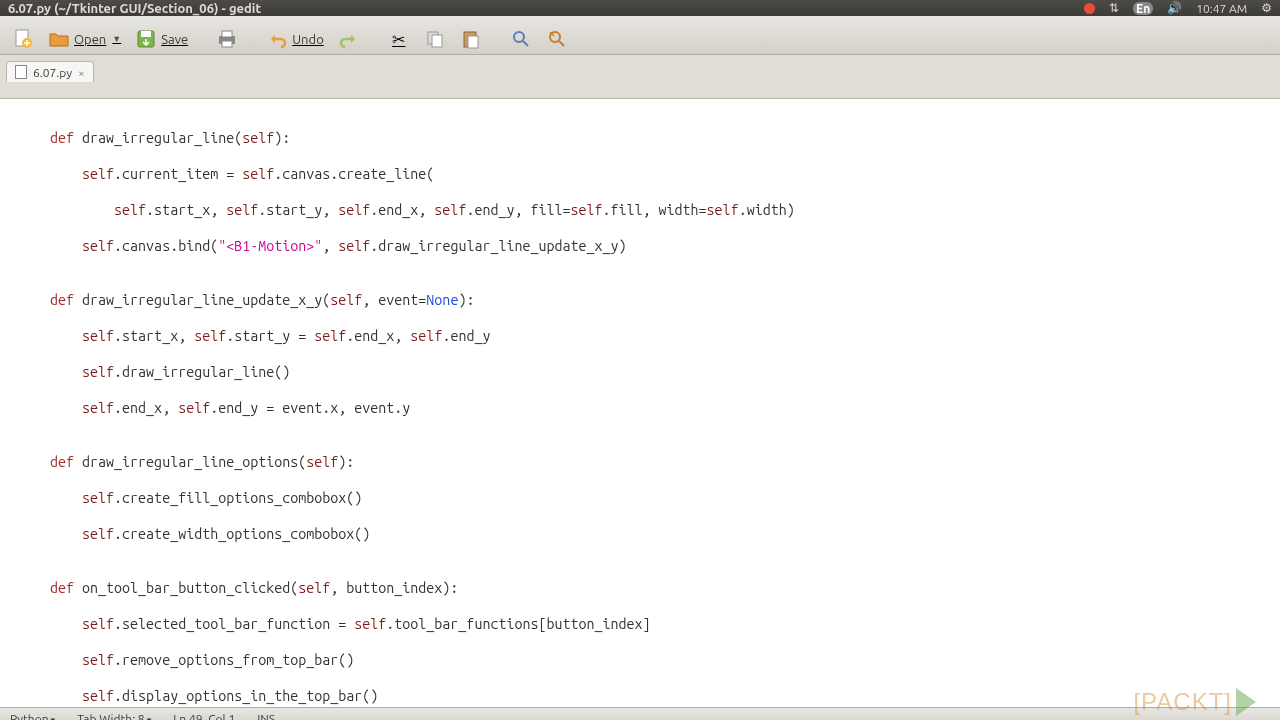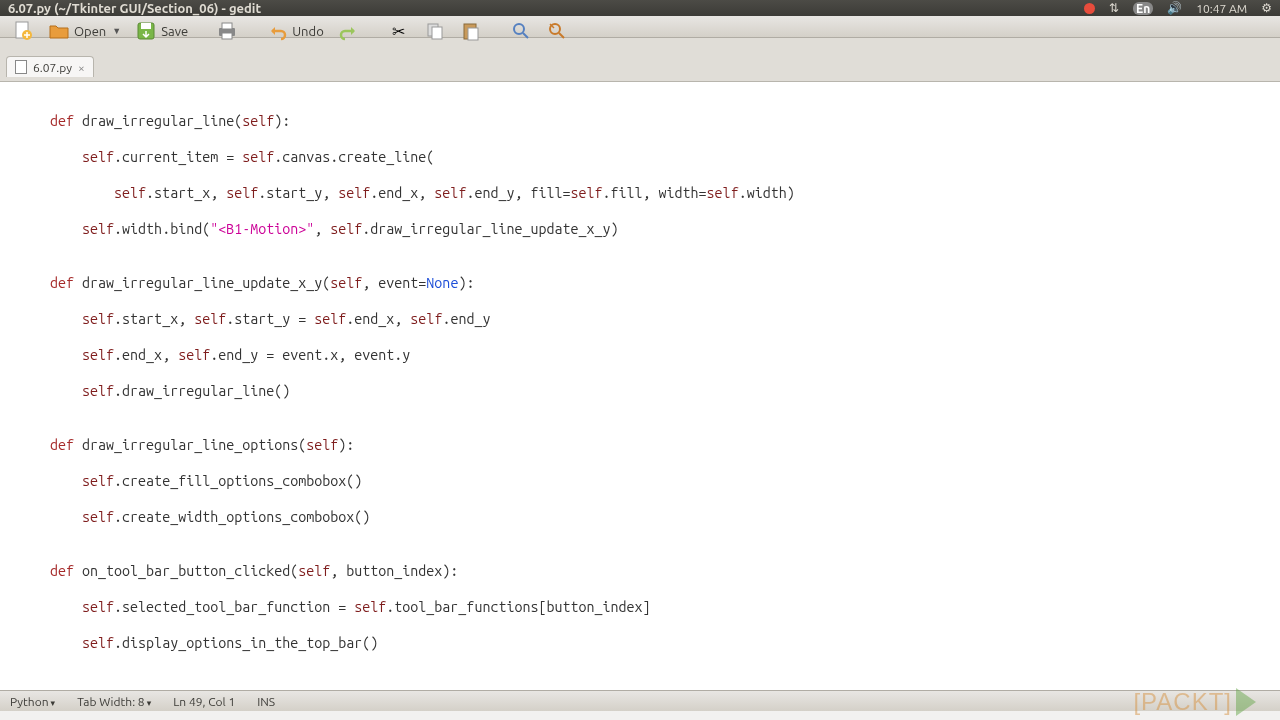--- a/index.html
+++ b/index.html
@@ -6,28 +6,28 @@
 body { font-family: Ubuntu, "Segoe UI", sans-serif; background: #f2f1f0; width: 1280px; height: 720px; overflow: hidden; position: relative; }
 
 .titlebar { background: linear-gradient(to bottom, #4c4b46, #3c3b37); height: 16px; display: flex; align-items: center; color: #dfdbd2; font-size: 13px; padding: 0 8px; }
 .titlebar .title { font-weight: bold; }
 .titlebar .spacer { flex: 1; }
 .titlebar .sys { display: flex; align-items: center; gap: 14px; }
 .titlebar .sys span { font-size: 12px; }
 .rec-dot { width: 11px; height: 11px; background: #e74c3c; border-radius: 50%; display: inline-block; }
 .lang-badge { background: #888; color: #fff; padding: 0 3px; border-radius: 6px; font-size: 10px; font-weight: bold; }
 
-.toolbar { background: linear-gradient(to bottom, #e8e6e3, #d4d0c8); height: 22px; display: flex; align-items: flex-start; padding: 0 6px; gap: 2px; border-bottom: 1px solid #b0aca4; }
+.toolbar { background: linear-gradient(to bottom, #e8e6e3, #d4d0c8); height: 39px; display: flex; align-items: flex-end; padding: 0 6px; gap: 2px; border-bottom: 1px solid #b0aca4; text-decoration: underline; }
 .toolbar .btn { display: flex; align-items: center; gap: 4px; padding: 4px 6px; border-radius: 3px; cursor: pointer; }
 .toolbar .label { font-size: 13px; color: #3c3b37; }
 .toolbar .sep { width: 12px; }
 .tb-icon { width: 22px; height: 22px; display: inline-flex; align-items: center; justify-content: center; }
 .drop-arrow { font-size: 9px; color: #555; padding-left: 2px; }
 
-.tabbar { background: #e0ddd7; height: 44px; display: flex; align-items: flex-end; padding: 4px 6px; border-bottom: 1px solid #b8b5ad; }
+.tabbar { background: #e0ddd7; height: 44px; display: flex; align-items: flex-end; padding: 16px 6px; border-bottom: 1px solid #b8b5ad; }
 .tab { background: #f7f6f5; border: 1px solid #b8b5ad; border-bottom: none; border-radius: 4px 4px 0 0; padding: 3px 8px; font-size: 12px; display: flex; align-items: center; gap: 6px; color: #3c3b37; }
 .tab .doc-icon { width: 12px; height: 14px; background: #fff; border: 1px solid #888; position: relative; }
 .tab .close { font-size: 12px; color: #888; cursor: pointer; }
 
 .editor { background: #fff; height: calc(720px - 24px - 39px - 28px - 21px); padding: 12px 18px; font-family: "Ubuntu Mono", "DejaVu Sans Mono", monospace; font-size: 14.3px; line-height: 18px; white-space: pre; color: #333; overflow: hidden; position: relative; }
 .kw { color: #a52a2a; font-weight: normal; }
 .self { color: #7f1d1d; }
 .str { color: #cc0097; }
 .const { color: #1d4ed8; }
 
@@ -155,33 +155,34 @@
     <span class="doc-icon"></span>
     <span>6.07.py</span>
     <span class="close">×</span>
   </div>
 </div>
 
 <div class="editor">
 <div><span>    </span><span class="kw">def</span><span> draw_irregular_line(</span><span class="self">self</span><span>):</span></div>
 <div><span>        </span><span class="self">self</span><span>.current_item = </span><span class="self">self</span><span>.canvas.create_line(</span></div>
 <div><span>            </span><span class="self">self</span><span>.start_x, </span><span class="self">self</span><span>.start_y, </span><span class="self">self</span><span>.end_x, </span><span class="self">self</span><span>.end_y, fill=</span><span class="self">self</span><span>.fill, width=</span><span class="self">self</span><span>.width)</span></div>
-<div><span>        </span><span class="self">self</span><span>.width.bind(</span><span class="str">"&lt;B1-Motion&gt;"</span><span>, </span><span class="self">self</span><span>.draw_irregular_line_update_x_y)</span></div>
+<div><span>        </span><span class="self">self</span><span>.canvas.bind(</span><span class="str">"&lt;B1-Motion&gt;"</span><span>, </span><span class="self">self</span><span>.draw_irregular_line_update_x_y)</span></div>
 <div></div>
 <div><span>    </span><span class="kw">def</span><span> draw_irregular_line_update_x_y(</span><span class="self">self</span><span>, event=</span><span class="const">None</span><span>):</span></div>
 <div><span>        </span><span class="self">self</span><span>.start_x, </span><span class="self">self</span><span>.start_y = </span><span class="self">self</span><span>.end_x, </span><span class="self">self</span><span>.end_y</span></div>
+<div><span>        </span><span class="self">self</span><span>.draw_irregular_line()</span></div>
 <div><span>        </span><span class="self">self</span><span>.end_x, </span><span class="self">self</span><span>.end_y = event.x, event.y</span></div>
-<div><span>        </span><span class="self">self</span><span>.draw_irregular_line()</span></div>
 <div></div>
 <div><span>    </span><span class="kw">def</span><span> draw_irregular_line_options(</span><span class="self">self</span><span>):</span></div>
 <div><span>        </span><span class="self">self</span><span>.create_fill_options_combobox()</span></div>
 <div><span>        </span><span class="self">self</span><span>.create_width_options_combobox()</span></div>
 <div></div>
 <div><span>    </span><span class="kw">def</span><span> on_tool_bar_button_clicked(</span><span class="self">self</span><span>, button_index):</span></div>
 <div><span>        </span><span class="self">self</span><span>.selected_tool_bar_function = </span><span class="self">self</span><span>.tool_bar_functions[button_index]</span></div>
+<div><span>        </span><span class="self">self</span><span>.remove_options_from_top_bar()</span></div>
 <div><span>        </span><span class="self">self</span><span>.display_options_in_the_top_bar()</span></div>
 
 <div></div>
 
 
 
 
 
 <div></div>
 

